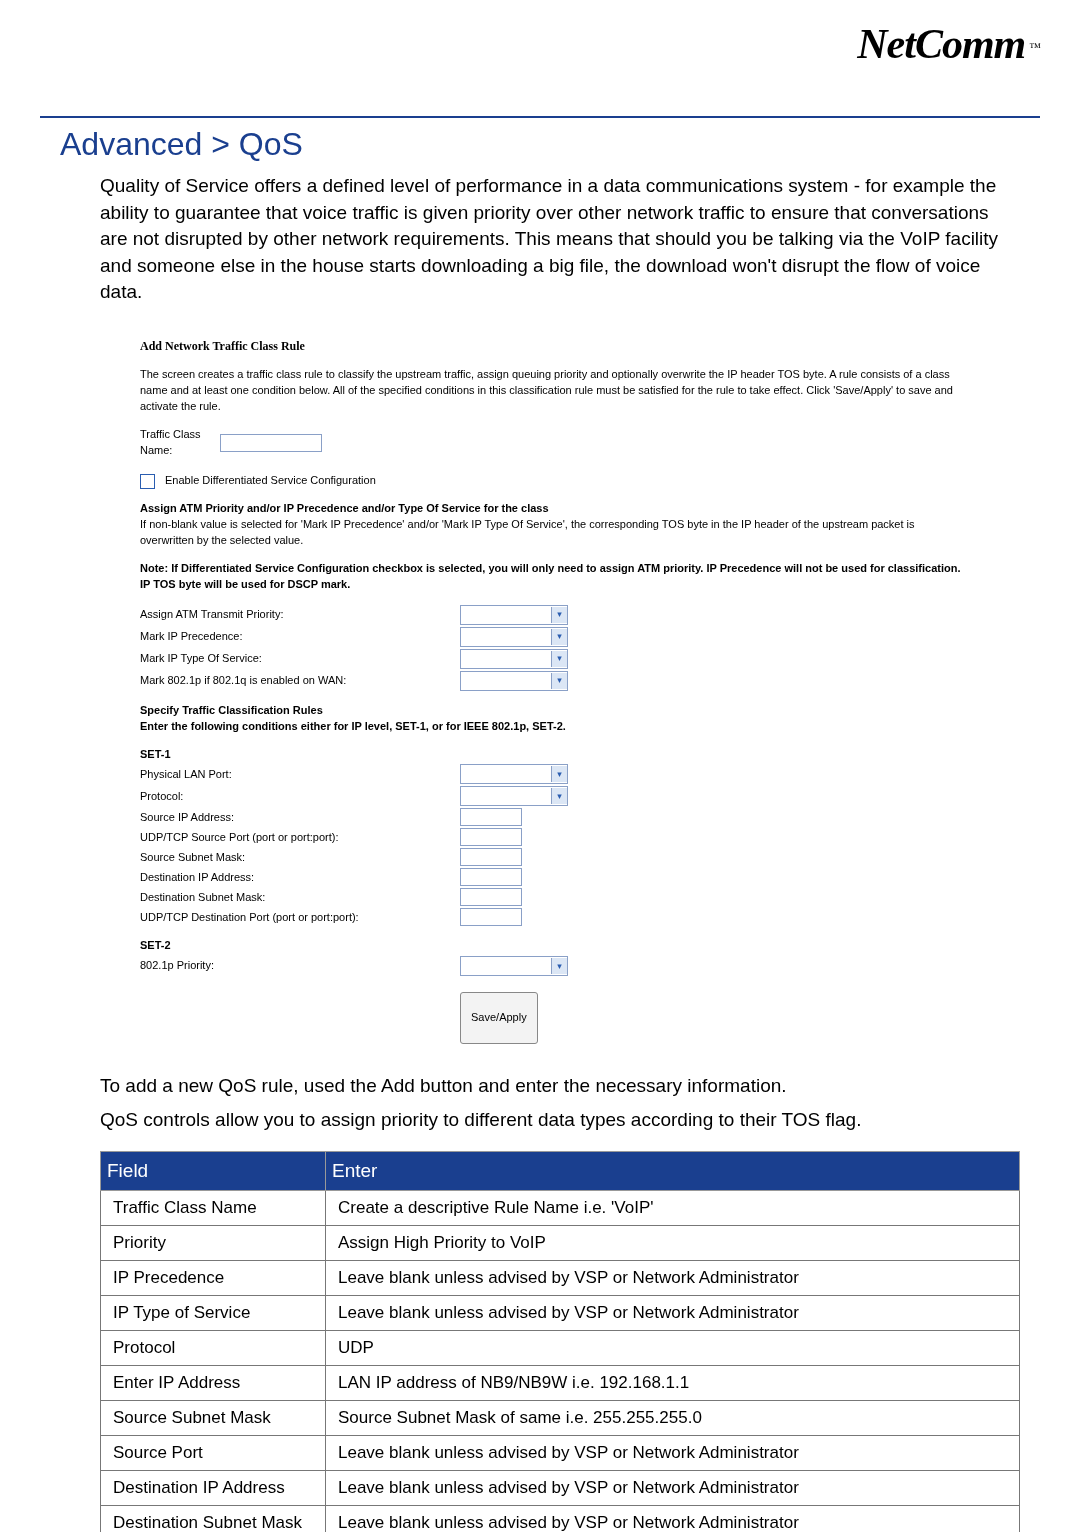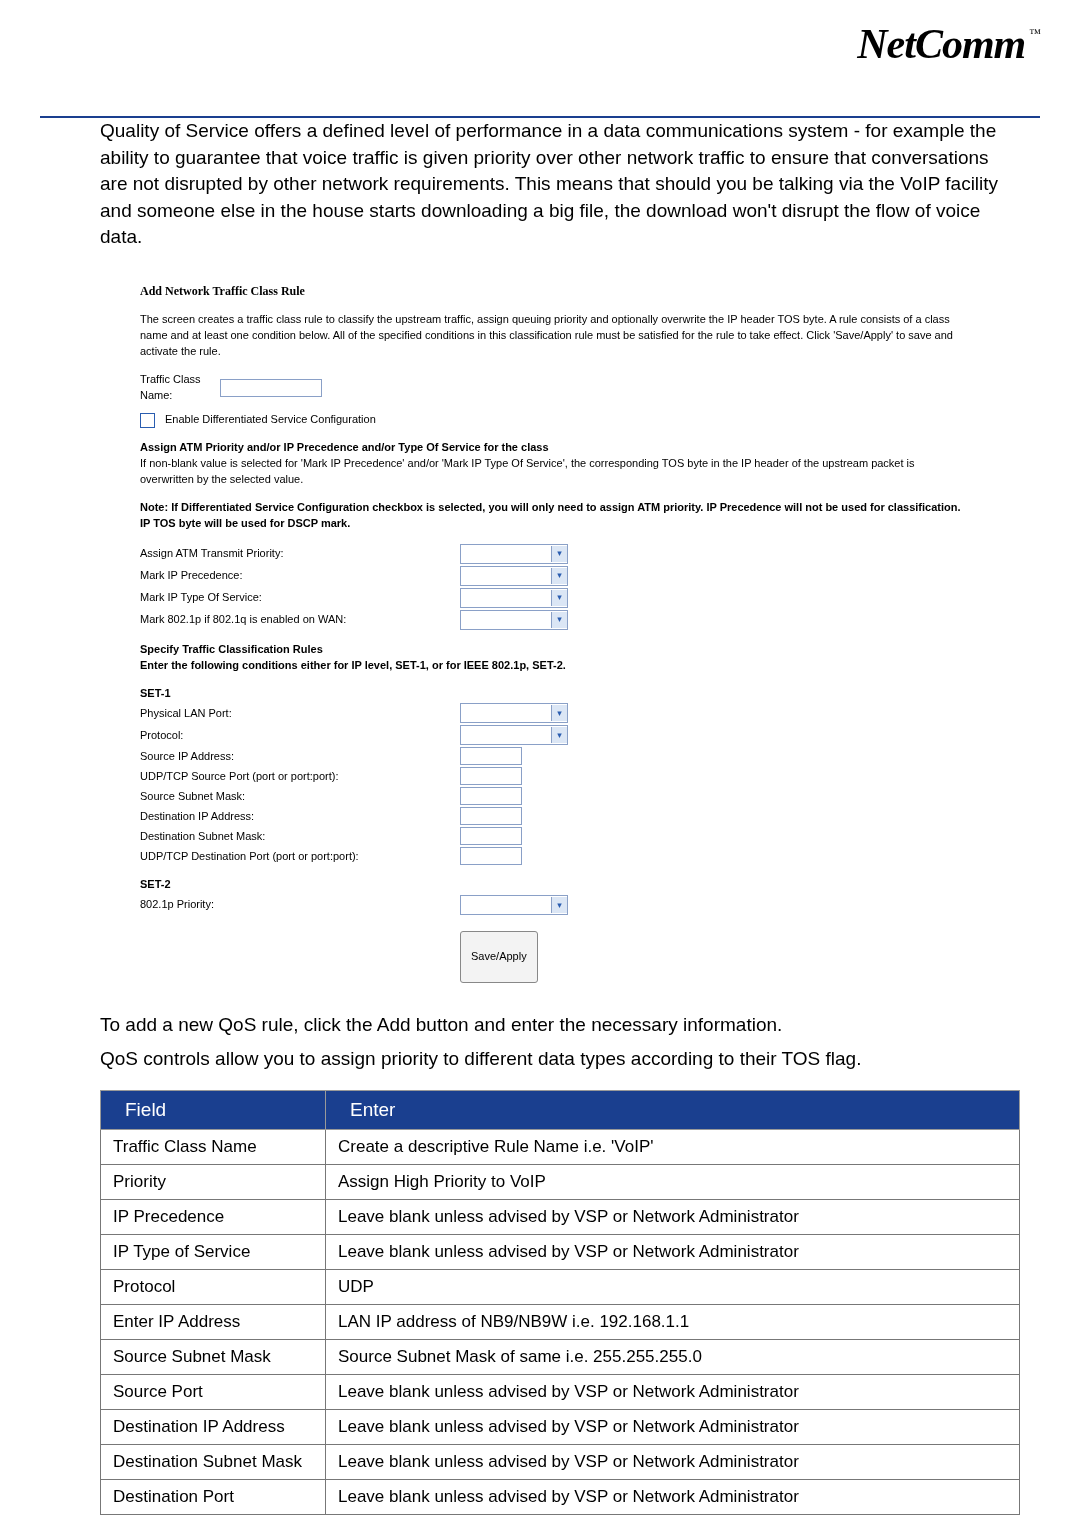--- a/index.html
+++ b/index.html
@@ -24,21 +24,21 @@
     padding: 0 0 8px 0;
   }
   .logo {
     font-style: italic;
     font-weight: 900;
     font-size: 42px;
     font-family: Georgia, 'Times New Roman', serif;
     letter-spacing: -1px;
     color: #000;
     display: flex;
-    align-items: flex-start;
+    align-items: center;
   }
   .logo .tm {
     font-size: 12px;
     font-style: normal;
     font-weight: normal;
     margin-left: 4px;
     margin-top: 6px;
   }
   .h1 {
     color: #1a3f8f;
@@ -133,21 +133,21 @@
     border-collapse: collapse;
     width: 920px;
     margin-left: 60px;
     font-size: 17px;
   }
   .doc-table th {
     background: #1a3f8f;
     color: #fff;
     text-align: left;
     font-weight: normal;
-    padding: 8px 24px;
+    padding: 8px 6px;
     border: 1px solid #999;
     font-size: 19px;
   }
   .doc-table td {
     border: 1px solid #777;
     padding: 7px 12px;
     vertical-align: top;
   }
   .doc-table td.fcol { width: 200px; }
 </style>
@@ -156,33 +156,34 @@
 
 <div class="page">
   <div class="logo-row">
     <div class="logo">
       <span>NetComm</span>
       <span class="tm">™</span>
     </div>
   </div>
   <div class="top-rule"></div>
 
+  <div class="h1">Advanced &gt; QoS</div>
 
   <div class="intro">Quality of Service offers a defined level of performance in a data communications system - for example the ability to guarantee that voice traffic is given priority over other network traffic to ensure that conversations are not disrupted by other network requirements.  This means that should you be talking via the VoIP facility and someone else in the house starts downloading a big file, the download won't disrupt the flow of voice data.</div>
 
   <div class="form-box">
     <div class="fb-title">Add Network Traffic Class Rule</div>
     <div class="fb-para">The screen creates a traffic class rule to classify the upstream traffic, assign queuing priority and optionally overwrite the IP header TOS byte. A rule consists of a class name and at least one condition below. All of the specified conditions in this classification rule must be satisfied for the rule to take effect. Click 'Save/Apply' to save and activate the rule.</div>
 
     <div class="fb-row">
       <span class="fb-lbl" style="width:80px">Traffic Class Name:</span>
       <span class="fb-input"></span>
     </div>
 
-    <div class="fb-row" style="margin-top:8px">
+    <div class="fb-row" style="margin-top:14px">
       <span class="fb-check"></span>
       <span>Enable Differentiated Service Configuration</span>
     </div>
 
     <div class="fb-section">
       <div class="fb-bold">Assign ATM Priority and/or IP Precedence and/or Type Of Service for the class</div>
       <div>If non-blank value is selected for 'Mark IP Precedence' and/or 'Mark IP Type Of Service', the corresponding TOS byte in the IP header of the upstream packet is overwritten by the selected value.</div>
     </div>
 
     <div class="fb-section fb-bold">Note: If Differentiated Service Configuration checkbox is selected, you will only need to assign ATM priority. IP Precedence will not be used for classification. IP TOS byte will be used for DSCP mark.</div>
@@ -265,21 +266,21 @@
         <span class="fb-lbl">802.1p Priority:</span>
         <span class="fb-select">
             <span class="arrow">▾</span>
           </span>
       </div>
     </div>
 
     <div class="fb-btn">Save/Apply</div>
   </div>
 
-  <div class="post-text">To add a new QoS rule, click the Add button and enter the necessary information.</div>
+  <div class="post-text">To add a new QoS rule, used the Add button and enter the necessary information.</div>
   <div class="post-text" style="margin-top:-12px">QoS controls allow you to assign priority to different data types according to their TOS flag.</div>
 
   <table class="doc-table">
     <thead>
       <tr>
         <th class="fcol">Field</th>
         <th>Enter</th>
       </tr>
     </thead>
     <tbody id="tbody">

